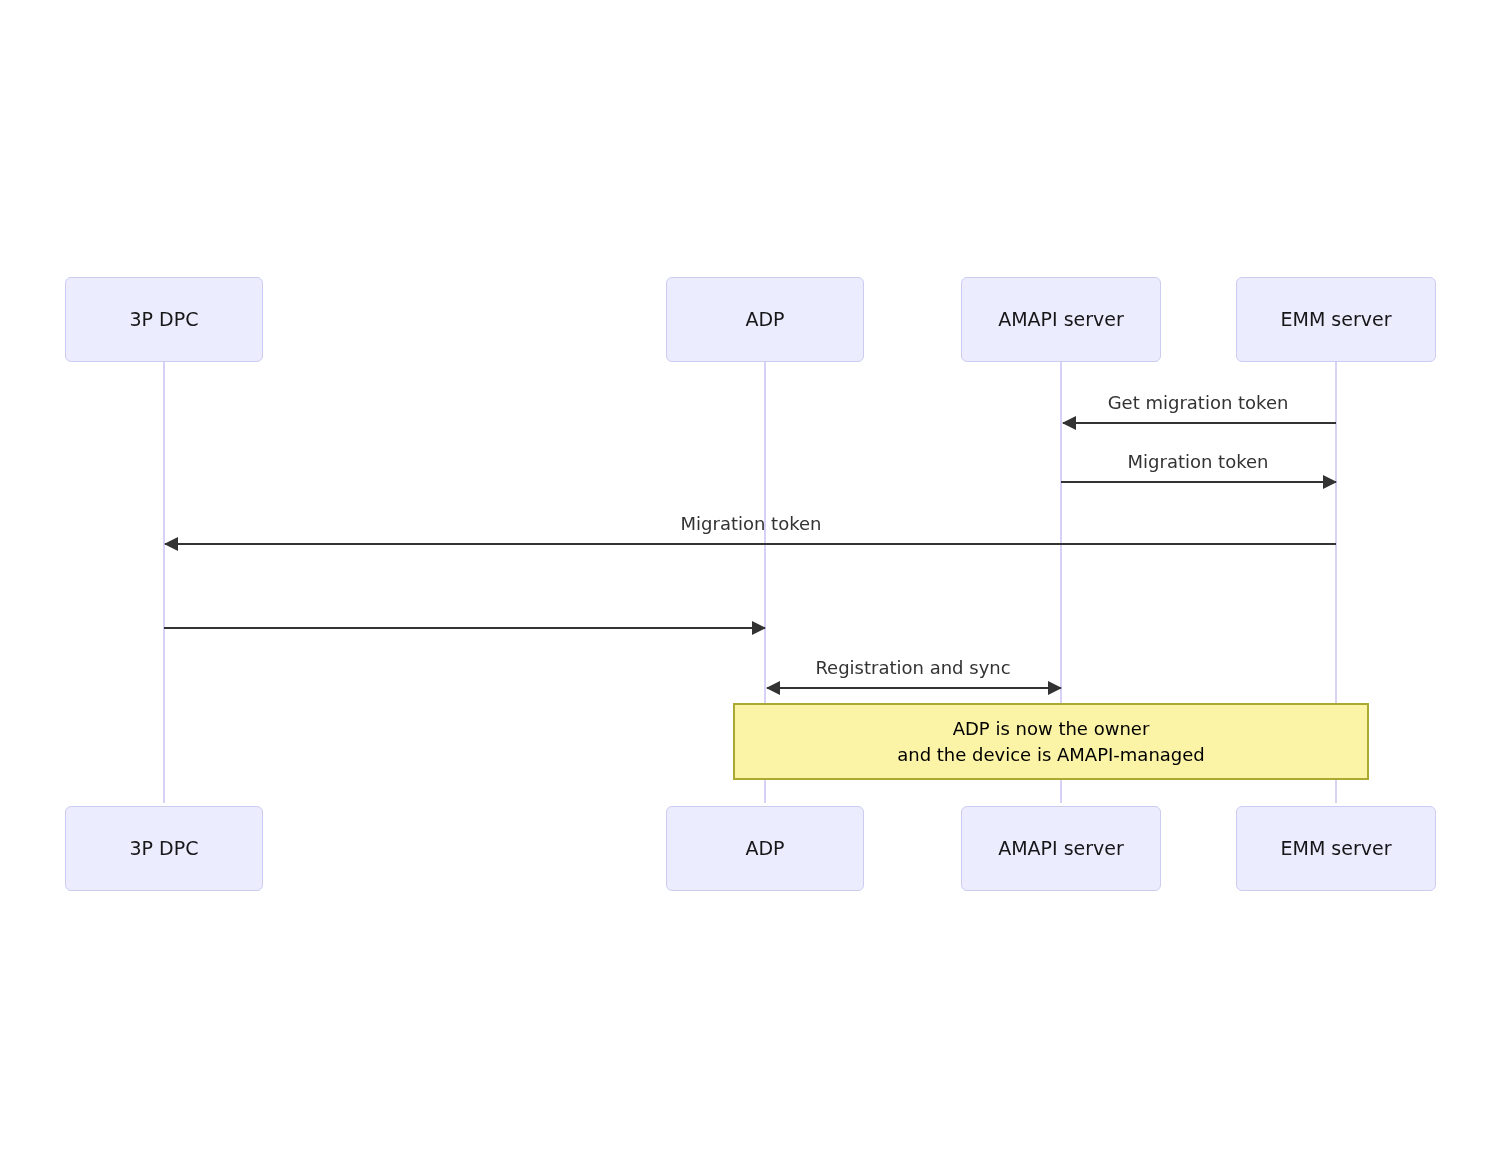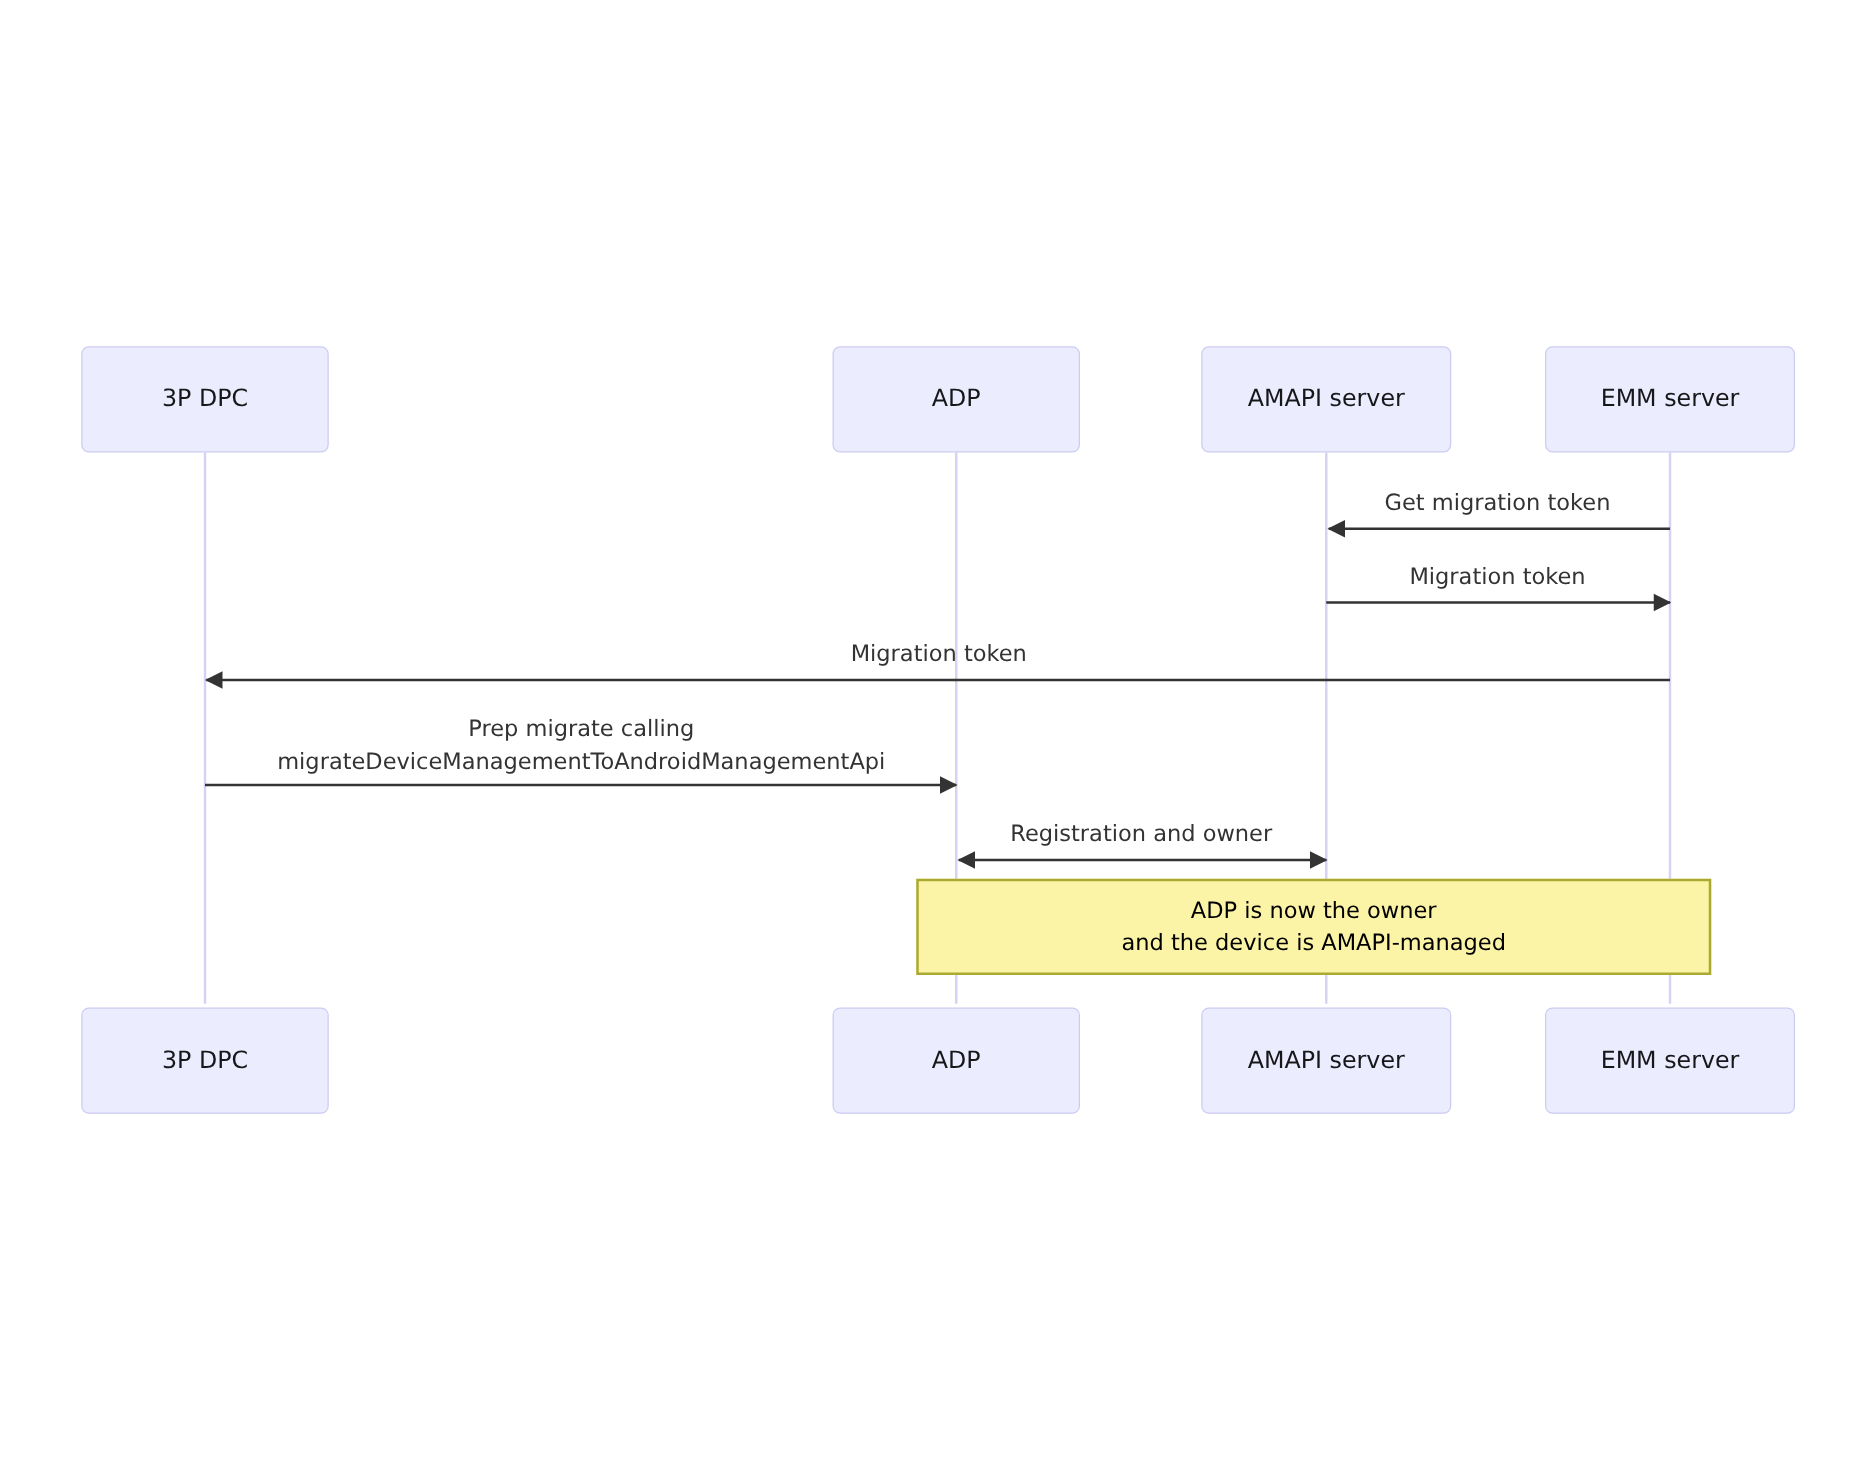--- a/index.html
+++ b/index.html
@@ -132,28 +132,26 @@
     <div class="line"></div>
     <div class="head right"></div>
   </div>
 
   <div class="msg-label" style="left:751px; top:511px;">Migration token</div>
   <div class="msg" style="left:165px; top:543px; width:1171px;">
     <div class="line"></div>
     <div class="head left"></div>
   </div>
 
-  <div class="msg-label" style="left:465px; top:571px;">Prep migrate calling
-migrateDeviceManagementToAndroidManagementApi</div>
   <div class="msg" style="left:164px; top:627px; width:601px;">
     <div class="line"></div>
     <div class="head right"></div>
   </div>
 
-  <div class="msg-label" style="left:913px; top:655px;">Registration and owner</div>
+  <div class="msg-label" style="left:913px; top:655px;">Registration and sync</div>
   <div class="msg" style="left:767px; top:687px; width:294px;">
     <div class="line"></div>
     <div class="head left"></div>
     <div class="head right"></div>
   </div>
 
   <div class="note" style="left:733px; top:703px; width:636px; height:77px;">ADP is now the owner
 and the device is AMAPI-managed</div>
 
   <div class="participant" style="left:65px; top:806px; width:198px; height:85px;">

